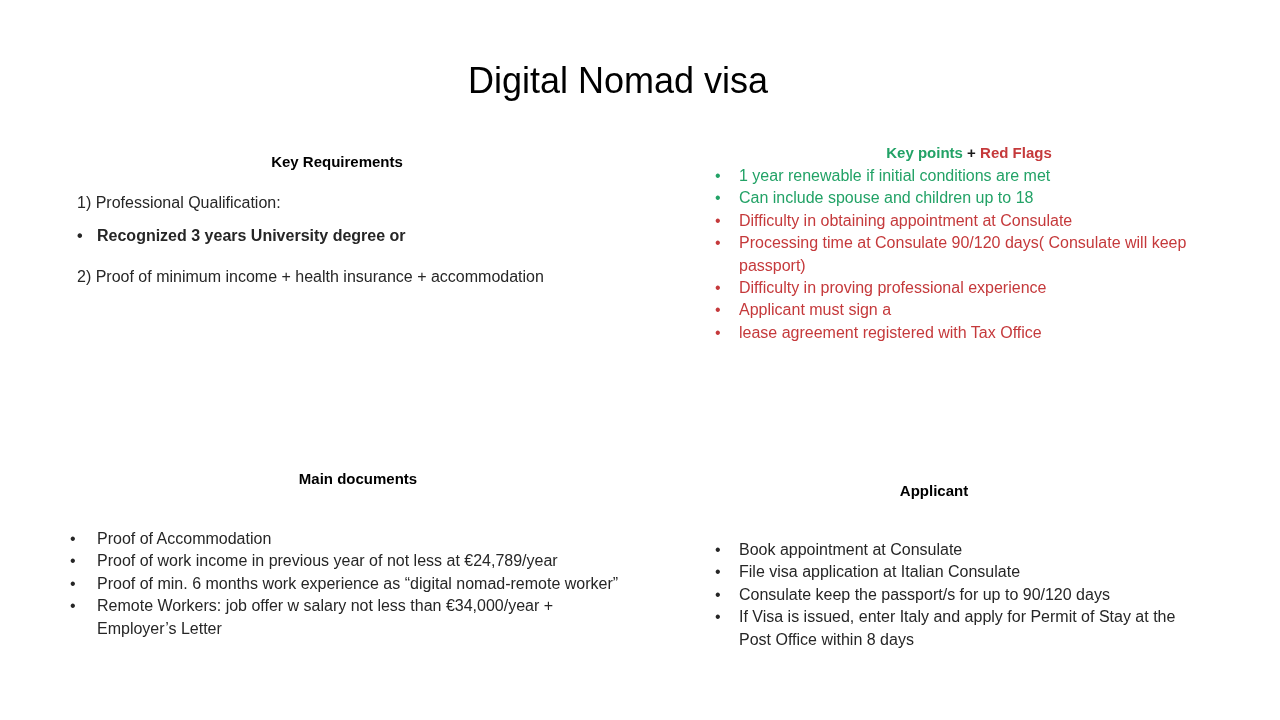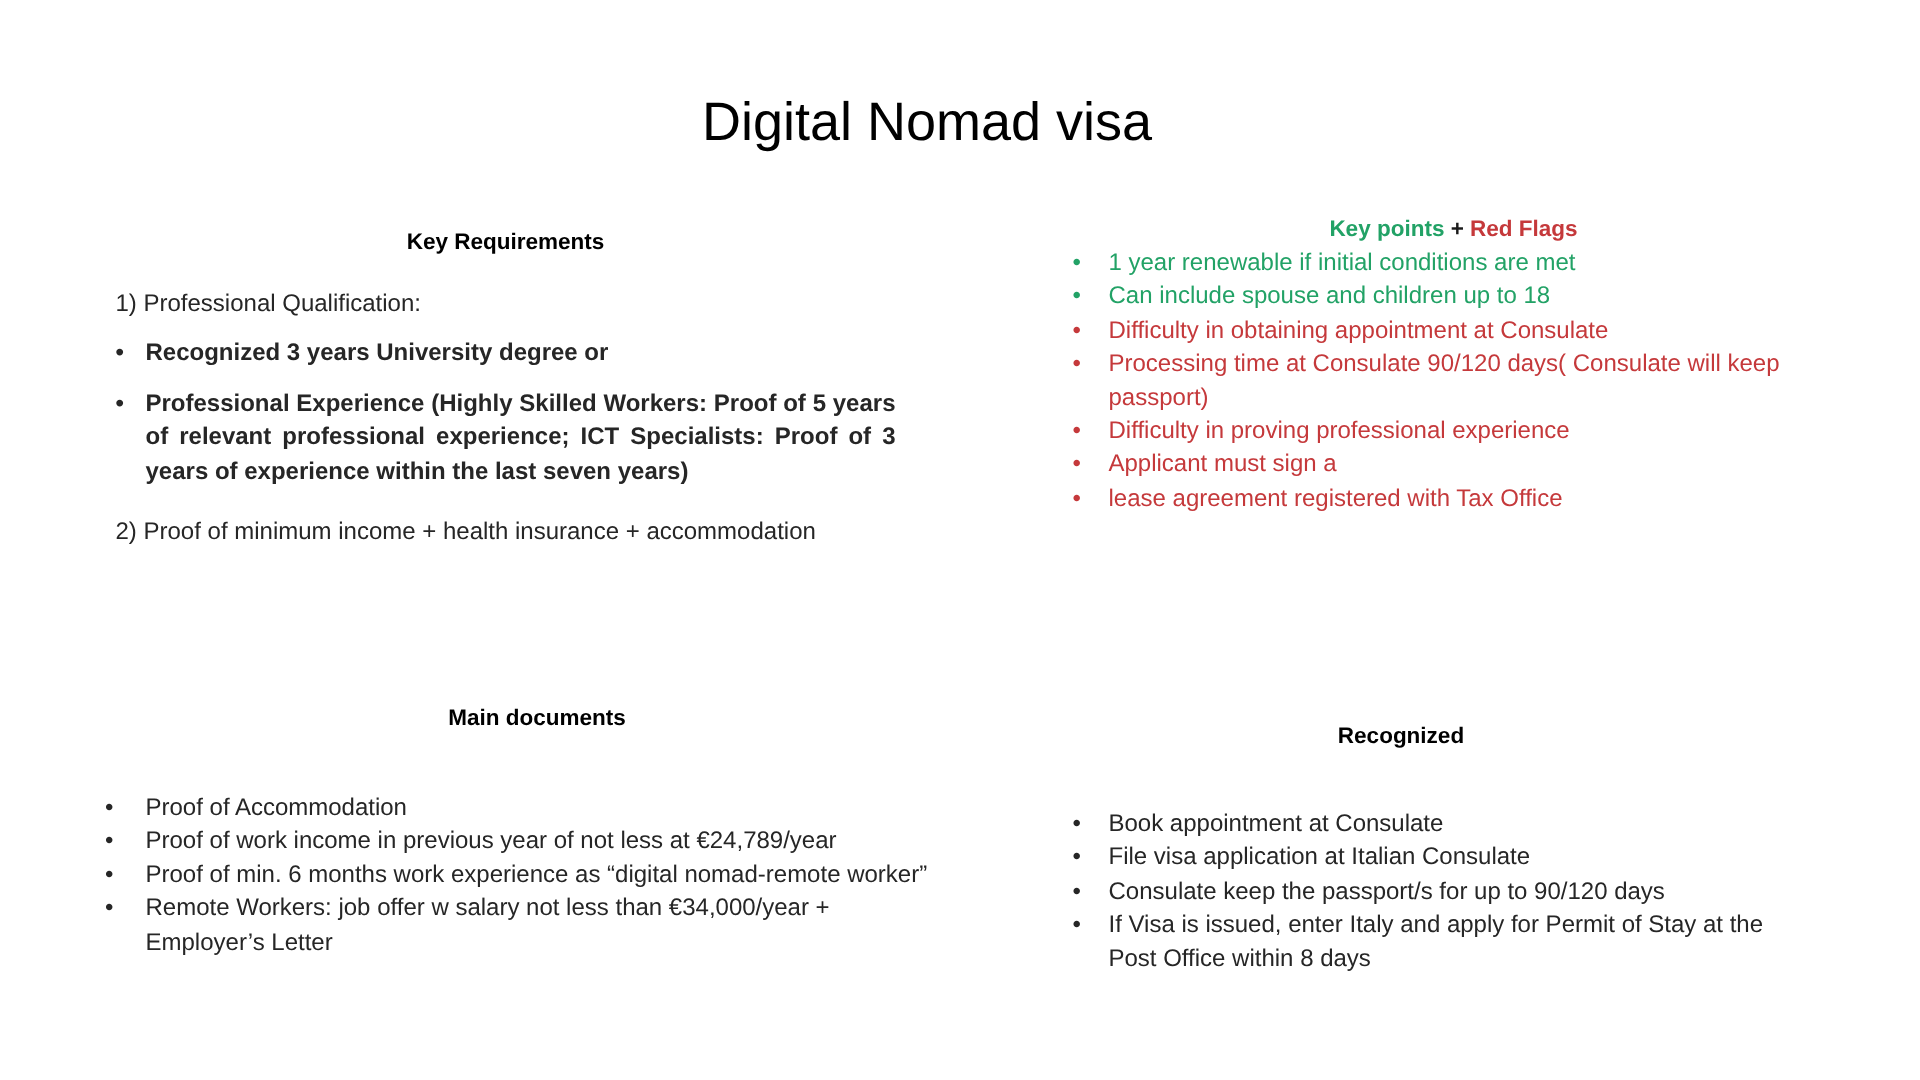--- a/index.html
+++ b/index.html
@@ -83,21 +83,20 @@
 </head>
 <body>
 
 <div class="slide-title">Digital Nomad visa</div>
 
 <div class="section" id="key-requirements">
   <div class="section-heading">Key Requirements</div>
   <div class="numbered">1) Professional Qualification:</div>
   <ul class="bullets">
     <li>Recognized 3 years University degree or</li>
-    <li class="justify">Professional Experience (Highly Skilled Workers: Proof of 5 years of relevant professional experience; ICT Specialists: Proof of 3 years of experience within the last seven years)</li>
   </ul>
   <div class="numbered">2) Proof of minimum income + health insurance + accommodation</div>
 </div>
 
 <div class="section" id="key-points">
   <div class="section-heading regular">
     <span class="txt-green">Key points</span><span class="txt-black"> + </span><span class="txt-red">Red Flags</span>
   </div>
   <ul class="bullets">
     <li class="txt-green">1 year renewable if initial conditions are met</li>
@@ -114,20 +113,20 @@
   <div class="section-heading">Main documents</div>
   <ul class="bullets">
     <li>Proof of Accommodation</li>
     <li>Proof of work income in previous year of not less at €24,789/year</li>
     <li class="justify">Proof of min. 6 months work experience as “digital nomad-remote worker”</li>
     <li>Remote Workers: job offer w salary not less than €34,000/year + Employer’s Letter</li>
   </ul>
 </div>
 
 <div class="section" id="procedure">
-  <div class="section-heading">Recognized</div>
+  <div class="section-heading">Applicant</div>
   <ul class="bullets">
     <li>Book appointment at Consulate</li>
     <li>File visa application at Italian Consulate</li>
     <li>Consulate keep the passport/s for up to 90/120 days</li>
     <li>If Visa is issued, enter Italy and apply for Permit of Stay at the Post Office within 8 days</li>
   </ul>
 </div>
 
 </body></html>

